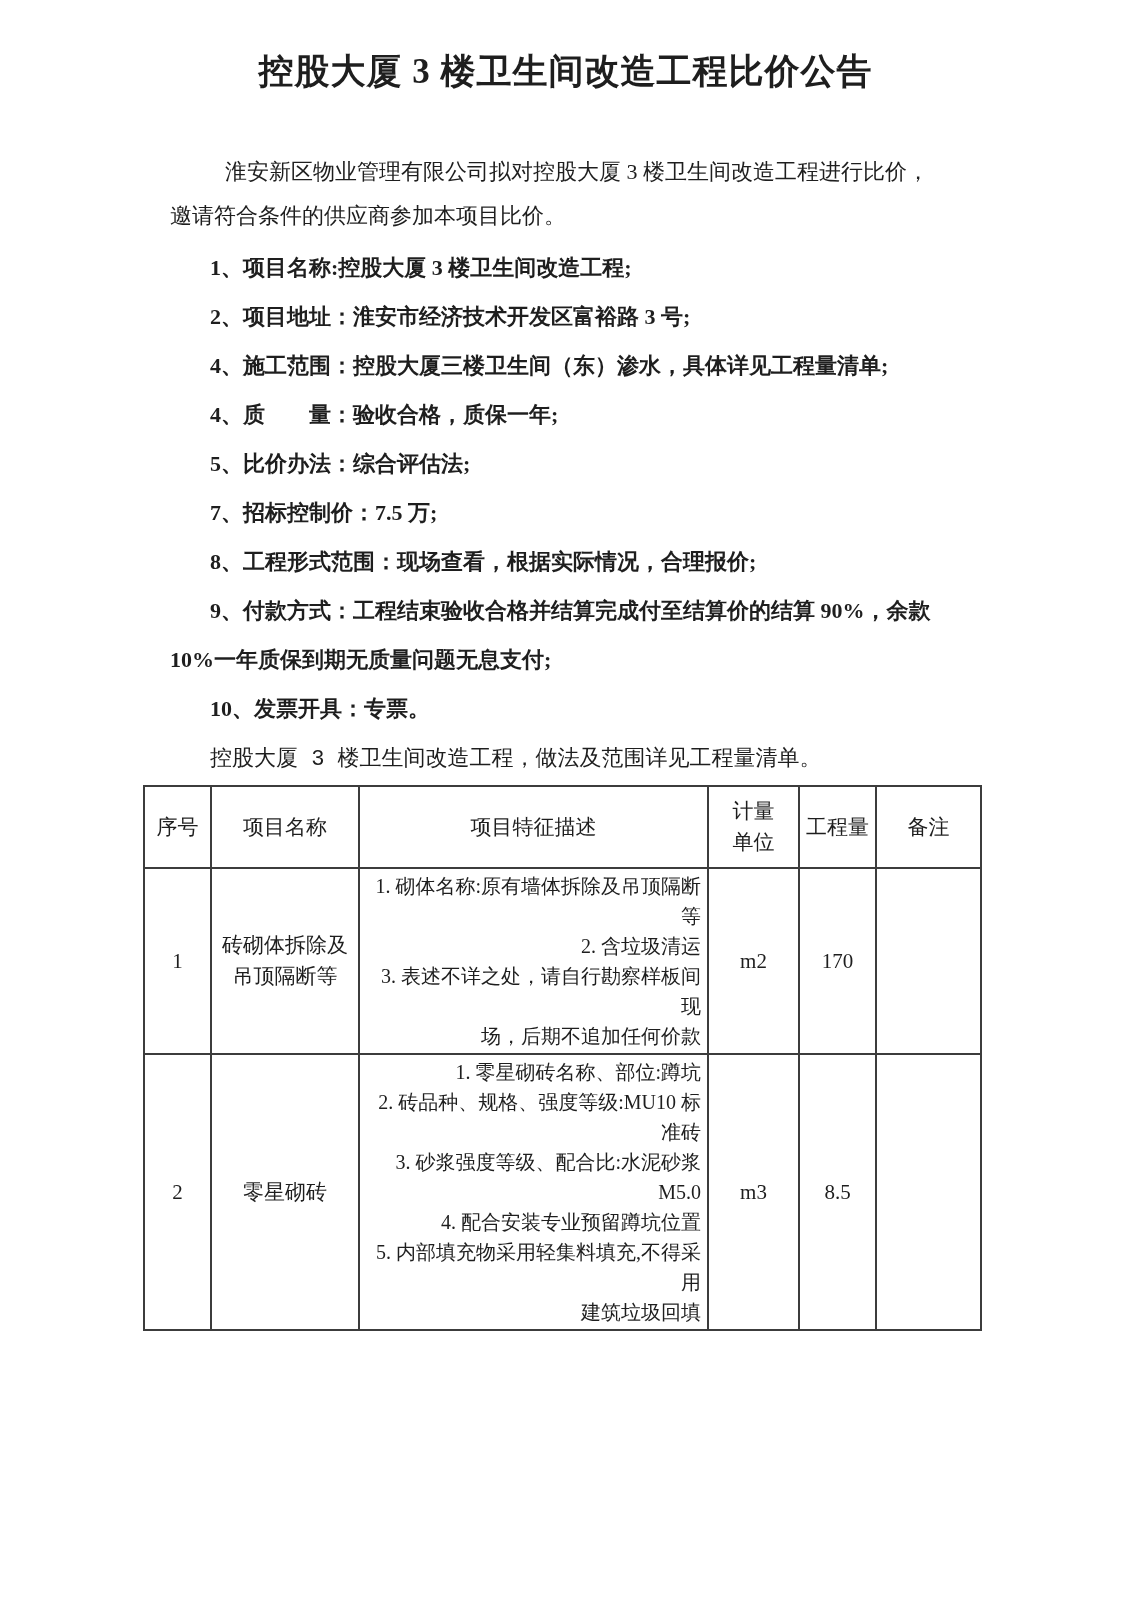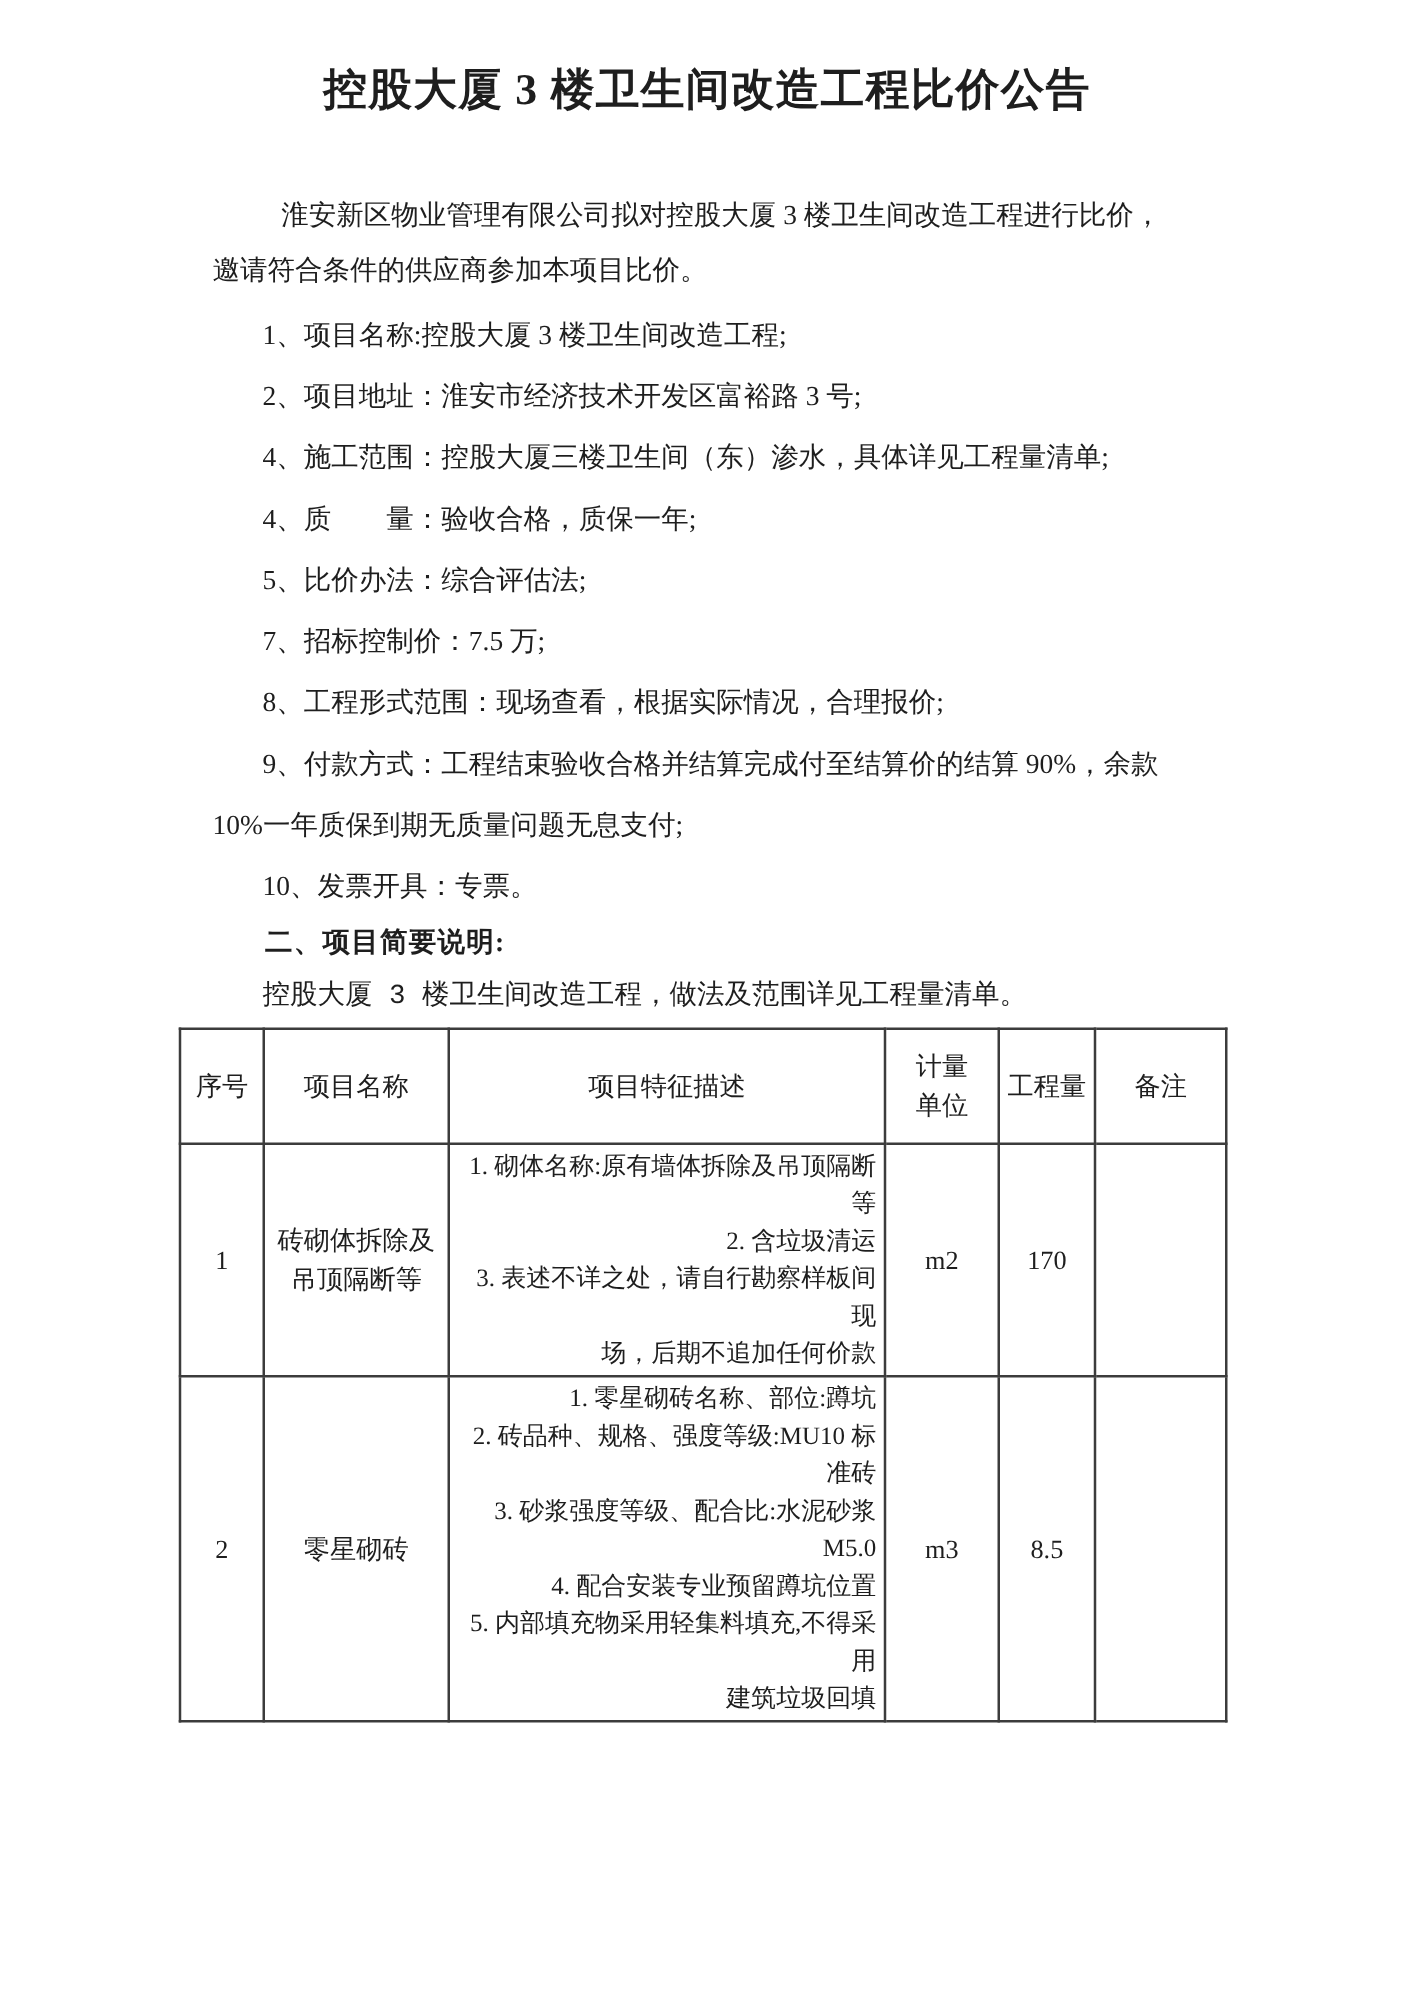--- a/index.html
+++ b/index.html
@@ -54,20 +54,21 @@
   .items {
     margin: 5px 170px 0 170px;
   }
   .item {
     margin: 0;
     font-size: 22px;
     line-height: 49px;
     text-indent: 40px;
     text-align: justify;
     white-space: pre-wrap;
+    font-weight: bold;
   }
   .table-intro {
     margin: 11px 170px 0 170px;
     font-size: 22px;
     line-height: 32px;
     text-indent: 40px;
     white-space: pre-wrap;
     font-family: Liberation Mono, monospace;
   }
   table.boq {
@@ -82,21 +83,21 @@
     vertical-align: middle;
     font-weight: normal;
     box-sizing: border-box;
   }
   col.c-no       { width: 67px;  }
   col.c-name     { width: 148px; }
   col.c-features { width: 349px; }
   col.c-unit     { width: 91px;  }
   col.c-qty      { width: 77px;  }
   col.c-remark   { width: 105px; }
-  tr.header-row  { height: 92px;  }
+  tr.header-row  { height: 82px;  }
   tr.body-row-1  { height: 120px; }
   tr.body-row-2  { height: 175px; }
   th.cell-center, td.cell-center {
     text-align: center;
     font-size: 21px;
     line-height: 31px;
     white-space: pre-line;
   }
   td.cell-features {
     text-align: right;
@@ -124,21 +125,20 @@
     <p class="item">4、施工范围：控股大厦三楼卫生间（东）渗水，具体详见工程量清单;</p>
     <p class="item">4、质　　量：验收合格，质保一年;</p>
     <p class="item">5、比价办法：综合评估法;</p>
     <p class="item">7、招标控制价：7.5 万;</p>
     <p class="item">8、工程形式范围：现场查看，根据实际情况，合理报价;</p>
     <p class="item">9、付款方式：工程结束验收合格并结算完成付至结算价的结算 90%，余款
 10%一年质保到期无质量问题无息支付;</p>
     <p class="item">10、发票开具：专票。</p>
   </div>
 
-  <h2 class="sec-heading indented">二、项目简要说明:</h2>
 
   <p class="table-intro">控股大厦 3 楼卫生间改造工程，做法及范围详见工程量清单。</p>
 
   <table class="boq">
     <colgroup>
       <col class="c-no">
         <col class="c-name">
         <col class="c-features">
       <col class="c-unit">
         <col class="c-qty">

